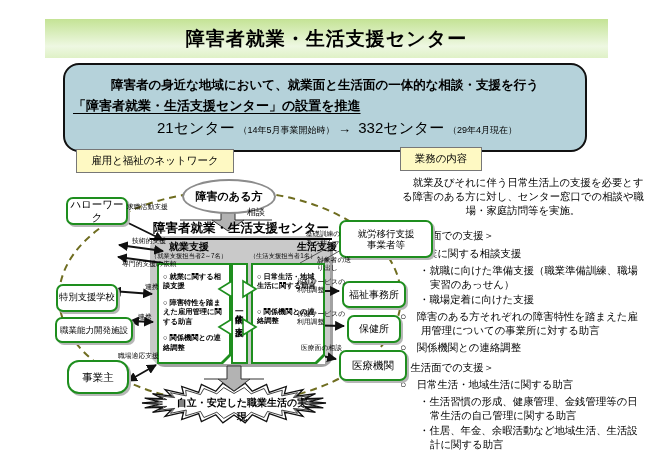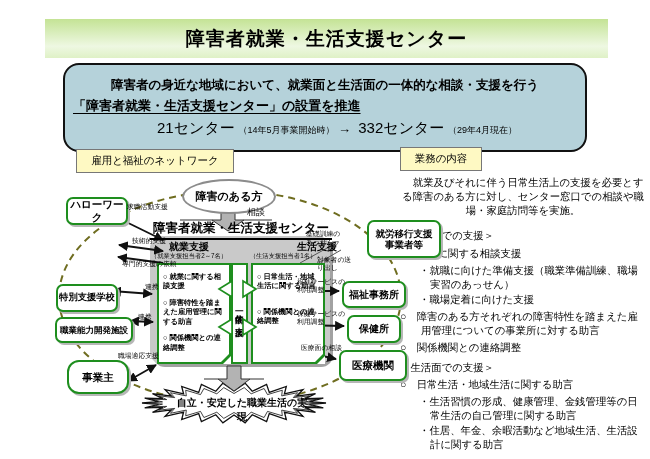--- a/index.html
+++ b/index.html
@@ -41,21 +41,21 @@
           border-left:12px solid transparent;border-bottom:12px solid #1e8e1e;}
   .fold-w{position:absolute;right:-2px;bottom:-2px;width:0;height:0;
           border-left:8px solid transparent;border-bottom:8px solid #fff;}
   .strip{position:absolute;left:231px;top:263px;width:13px;height:97px;background:#fff;
          border:2px solid #1e8e1e;z-index:3;display:flex;align-items:center;justify-content:center;}
   .strip .v{writing-mode:vertical-rl;text-orientation:upright;font-size:8.6px;font-weight:bold;
             line-height:1;letter-spacing:1px;}
   
   .org{position:absolute;background:#fff;border:2.5px solid #1e8e1e;border-radius:7px;
        box-shadow:2px 2px 0 #b7b7b7;display:flex;align-items:center;justify-content:center;
-       text-align:center;font-weight:bold;z-index:3;line-height:1.2;}
+       text-align:center;font-weight:normal;z-index:3;line-height:1.2;}
   
   .person{position:absolute;left:182px;top:179px;width:90px;height:31px;background:#fff;
           border:2.5px solid #8c8c8c;border-radius:50%;display:flex;align-items:center;
           justify-content:center;font-size:11px;font-weight:bold;z-index:3;}
   
   .elabel{position:absolute;font-size:6.8px;line-height:1.2;white-space:pre-line;z-index:4;}
   .soudan{position:absolute;font-size:9px;z-index:4;}
   
   .goal{position:absolute;left:172px;top:396px;width:140px;text-align:center;font-size:10px;
         font-weight:600;z-index:4;}
@@ -122,21 +122,21 @@
 
   <div class="person">
     <span>障害のある方</span>
   </div>
 
   <div class="org" style="left:66px;top:197px;width:58px;height:24px;font-size:10.5px;">ハローワーク</div>
   <div class="org" style="left:56px;top:284px;width:58px;height:24px;font-size:9.3px;">特別支援学校</div>
   <div class="org" style="left:55px;top:317px;width:74px;height:22px;font-size:8.5px;">職業能力開発施設</div>
   <div class="org" style="left:67px;top:360px;width:58px;height:30px;font-size:10.5px;border-radius:12px;">事業主</div>
 
-  <div class="org" style="left:339px;top:220px;width:66px;height:34px;font-size:9.5px;padding:0 2px;margin-left:28px;">就労移行支援事業者等</div>
+  <div class="org" style="left:339px;top:220px;width:66px;height:34px;font-size:9.5px;padding:0 12px;">就労移行支援事業者等</div>
   <div class="org" style="left:342px;top:281px;width:60px;height:23px;font-size:10px;">福祉事務所</div>
   <div class="org" style="left:347px;top:315px;width:50px;height:24px;font-size:10px;">保健所</div>
   <div class="org" style="left:339px;top:350px;width:64px;height:27px;font-size:10.5px;">医療機関</div>
 
   <div class="elabel" style="left:127px;top:203px;">求職活動支援</div>
   <div class="elabel" style="left:132px;top:237px;">技術的支援</div>
   <div class="elabel" style="left:122px;top:260px;">専門的支援の依頼</div>
   <div class="elabel" style="left:145px;top:283px;">連携</div>
   <div class="elabel" style="left:138px;top:313px;">連携</div>
   <div class="elabel" style="left:118px;top:352px;">職場適応支援</div>

